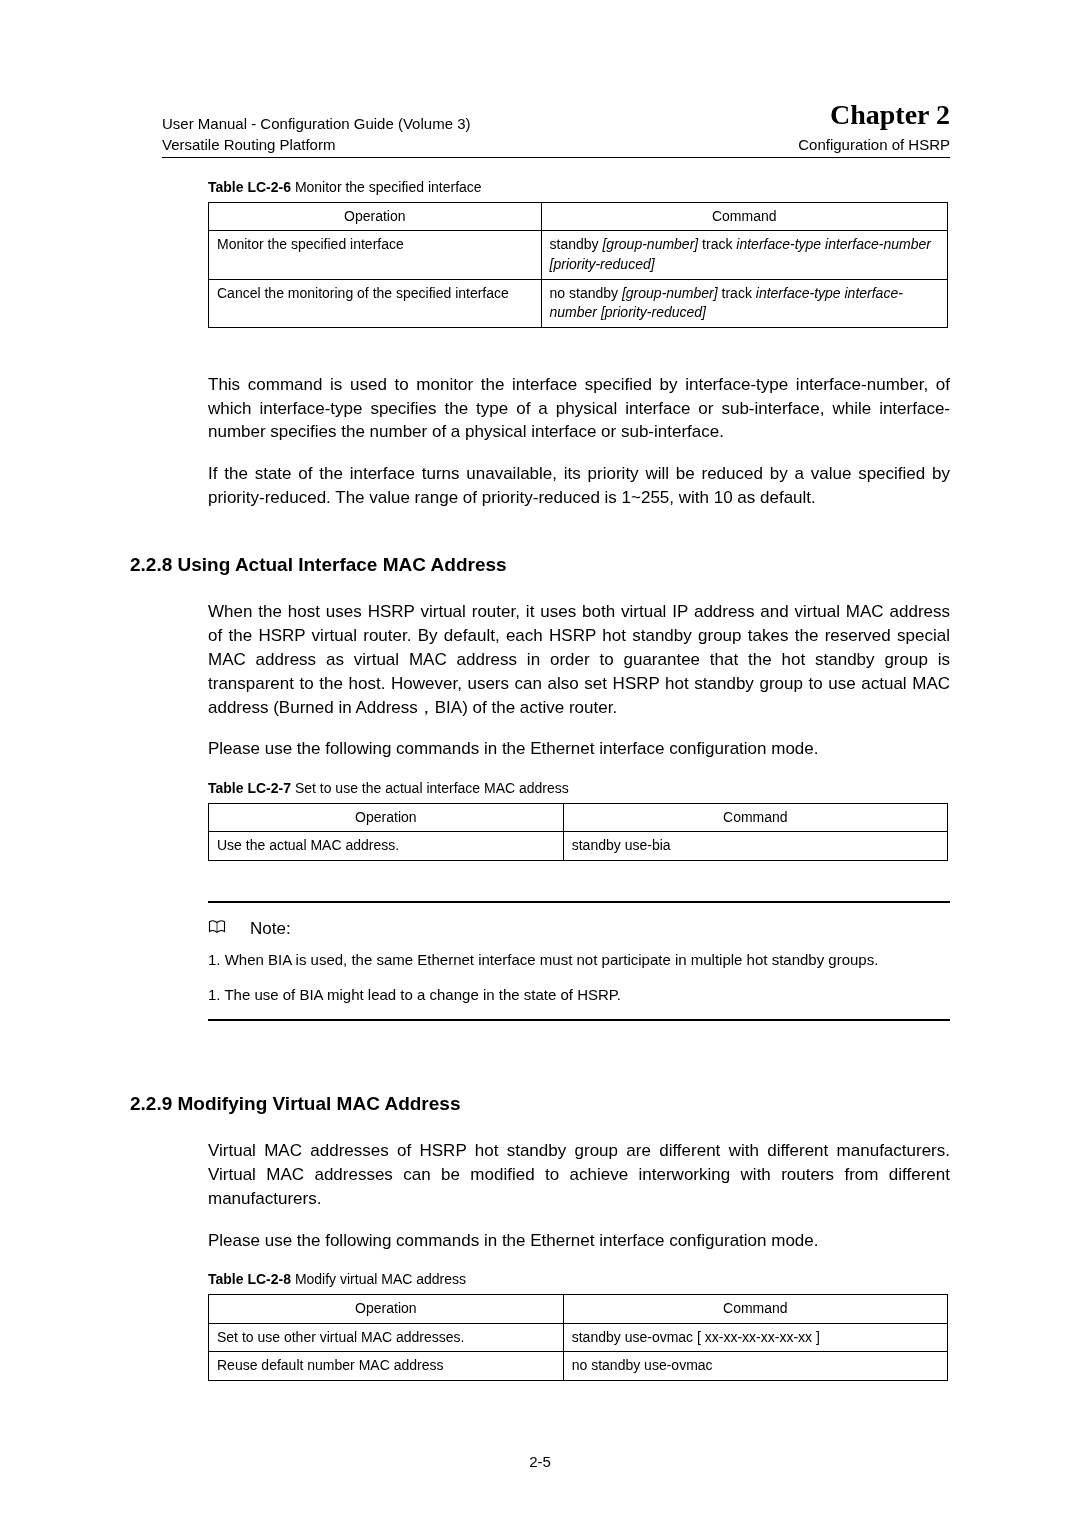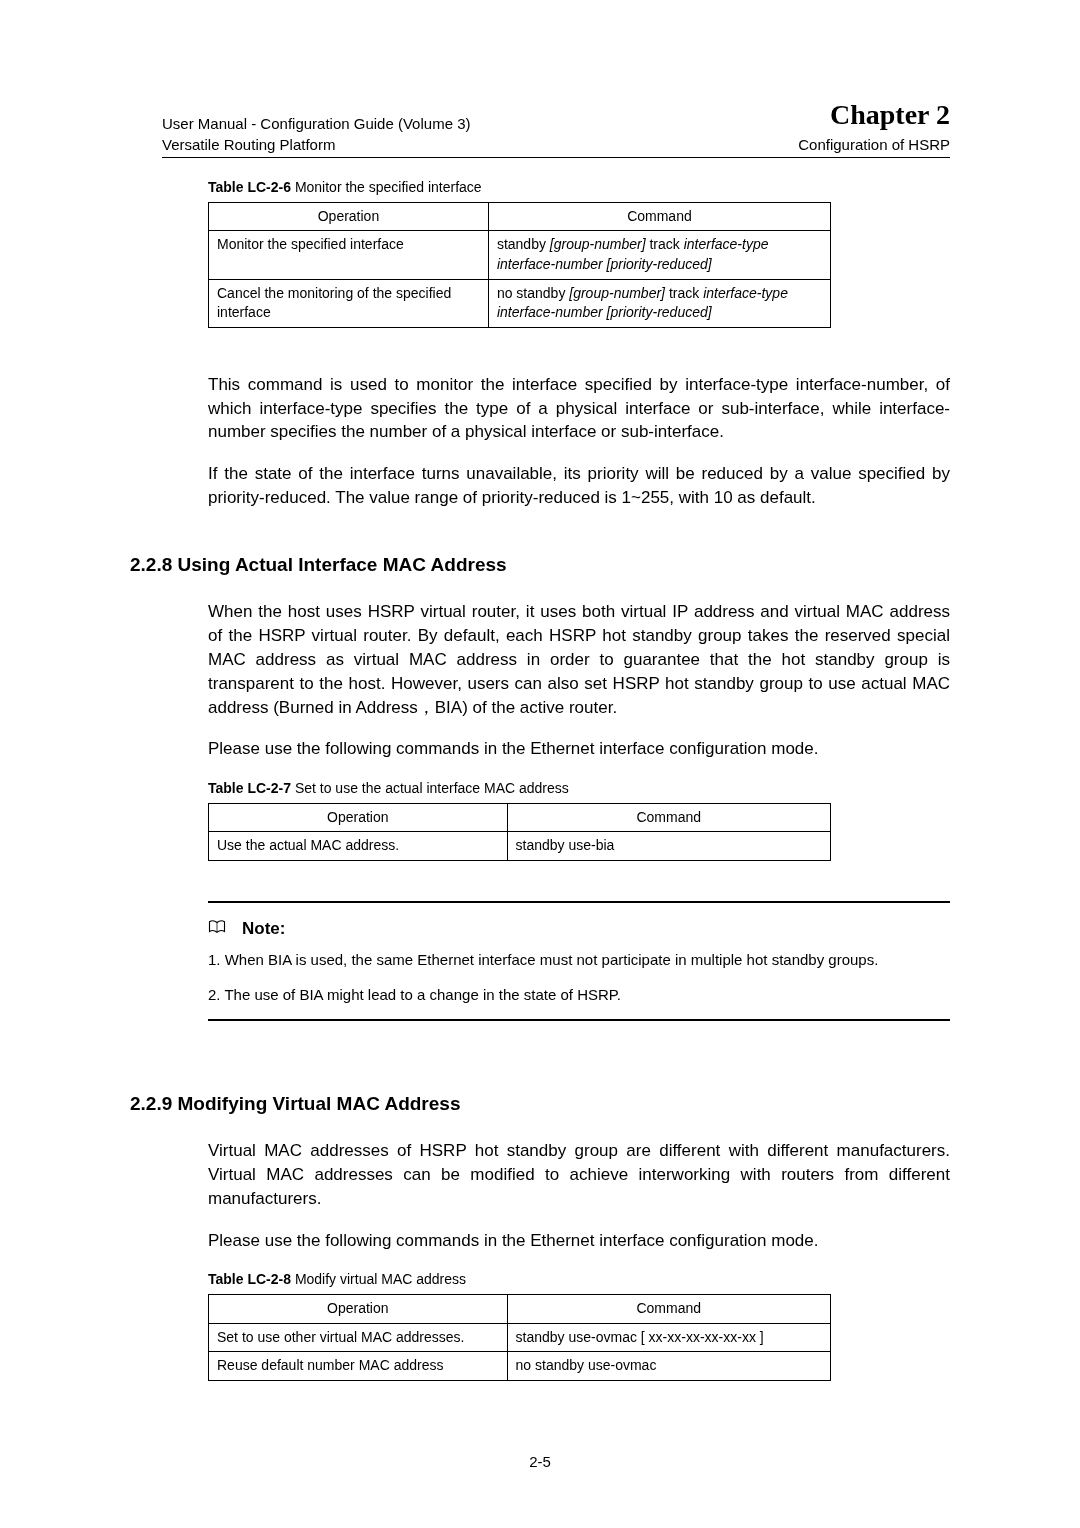--- a/index.html
+++ b/index.html
@@ -13,28 +13,28 @@
     padding: 95px 130px 60px 130px;
     font-size: 17px;
     line-height: 1.4;
   }
   .hdr { border-bottom: 1.5px solid #000; padding-bottom: 2px; margin-bottom: 20px; margin-left: 32px; }
   .hdr-row { display: flex; justify-content: space-between; align-items: flex-end; }
   .hdr-l1 { font-size: 15px; }
   .hdr-r1 { font-size: 28px; font-weight: bold; font-family: Liberation Serif, serif; }
   .hdr-r2 { font-size: 15px; }
   .table-caption { font-size: 14px; margin: 14px 0 4px 78px; }
-  table { border-collapse: collapse; width: 623px; margin-left: 78px; font-size: 14px; }
+  table { border-collapse: collapse; width: 740px; margin-left: 78px; font-size: 14px; }
   th, td { border: 1px solid #000; padding: 4px 8px; text-align: left; vertical-align: top; }
   th { font-weight: normal; text-align: center; }
   .body-para { margin: 18px 0 18px 78px; text-align: justify; }
   .h-sec { font-weight: bold; font-size: 19px; margin: 42px 0 22px 0; }
   .note-block { margin: 40px 0 0 78px; }
   .note-rule { border-top: 2px solid #000; height:0; }
-  .note-title { font-weight: bold; margin: 14px 0 8px 0; display:flex; align-items:center; gap:16px; }
+  .note-title { font-weight: normal; margin: 14px 0 8px 0; display:flex; align-items:center; gap:24px; }
   .note-lines { font-size: 15px; margin-bottom: 14px; }
   .note-bottom-rule { border-top: 2px solid #000; height:0; margin-top: 8px;}
   .page-num { text-align: center; font-size: 15px; margin-top: 70px; }
   .i { font-style: italic; }
   svg.book-icon { width:18px; height:14px; }
 </style>
 </head>
 <body>
 
 <div class="hdr">
@@ -102,21 +102,21 @@
   <div class="note-title">
     <span>
       <svg class="book-icon" viewBox="0 0 24 18">
           <path d="M2 2 Q7 -1 12 3 Q17 -1 22 2 L22 15 Q17 12 12 16 Q7 12 2 15 Z" fill="none" stroke="#000" stroke-width="1.5"></path>
           <line x1="12" y1="3" x2="12" y2="16" stroke="#000" stroke-width="1"></line>
         </svg>
     </span>
     <span>Note:</span>
   </div>
   <div class="note-lines">1. When BIA is used, the same Ethernet interface must not participate in multiple hot standby groups.</div>
-  <div class="note-lines">2. The use of BIA might lead to a change in the state of HSRP.</div>
+  <div class="note-lines">1. The use of BIA might lead to a change in the state of HSRP.</div>
   <div class="note-bottom-rule"></div>
 </div>
 
 <div class="h-sec" style="margin-top:70px">2.2.9  Modifying Virtual MAC Address</div>
 <div class="body-para">Virtual MAC addresses of HSRP hot standby group are different with different manufacturers. Virtual MAC addresses can be modified to achieve interworking with routers from different manufacturers.</div>
 <div class="body-para">Please use the following commands in the Ethernet interface configuration mode.</div>
 
 <div class="table-caption">
   <b>Table LC-2-8</b>
   <span>Modify virtual MAC address</span>

